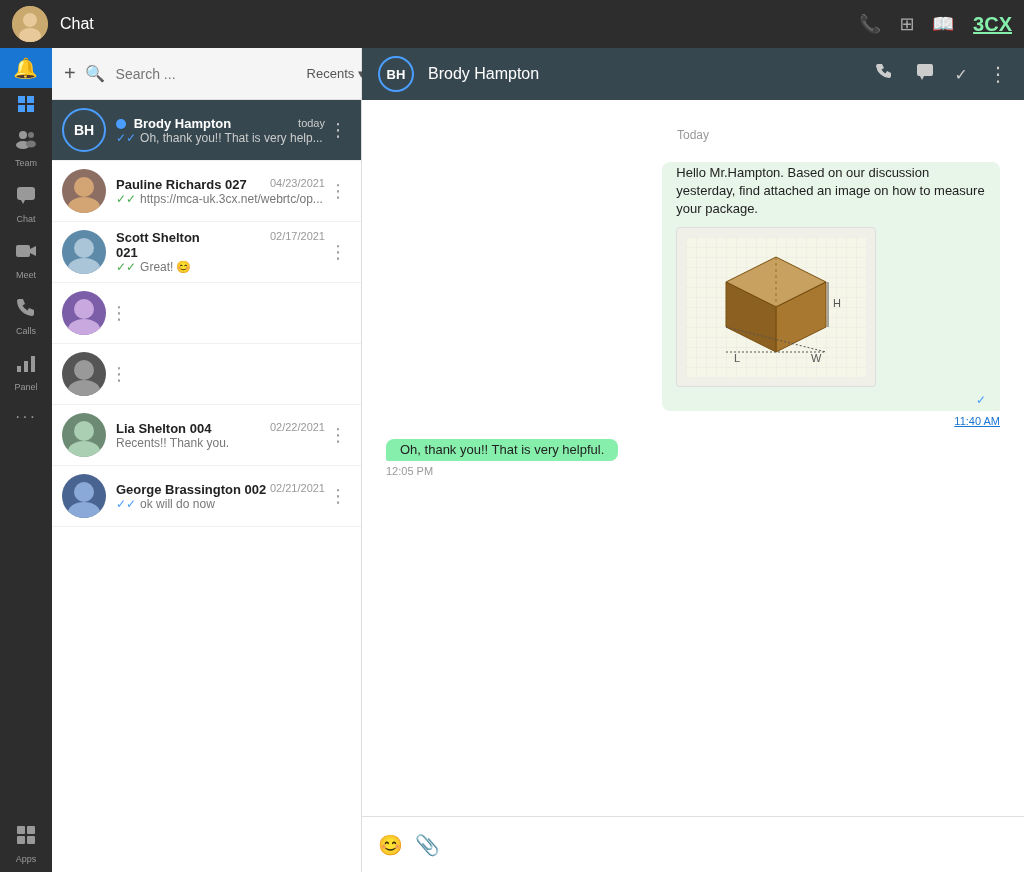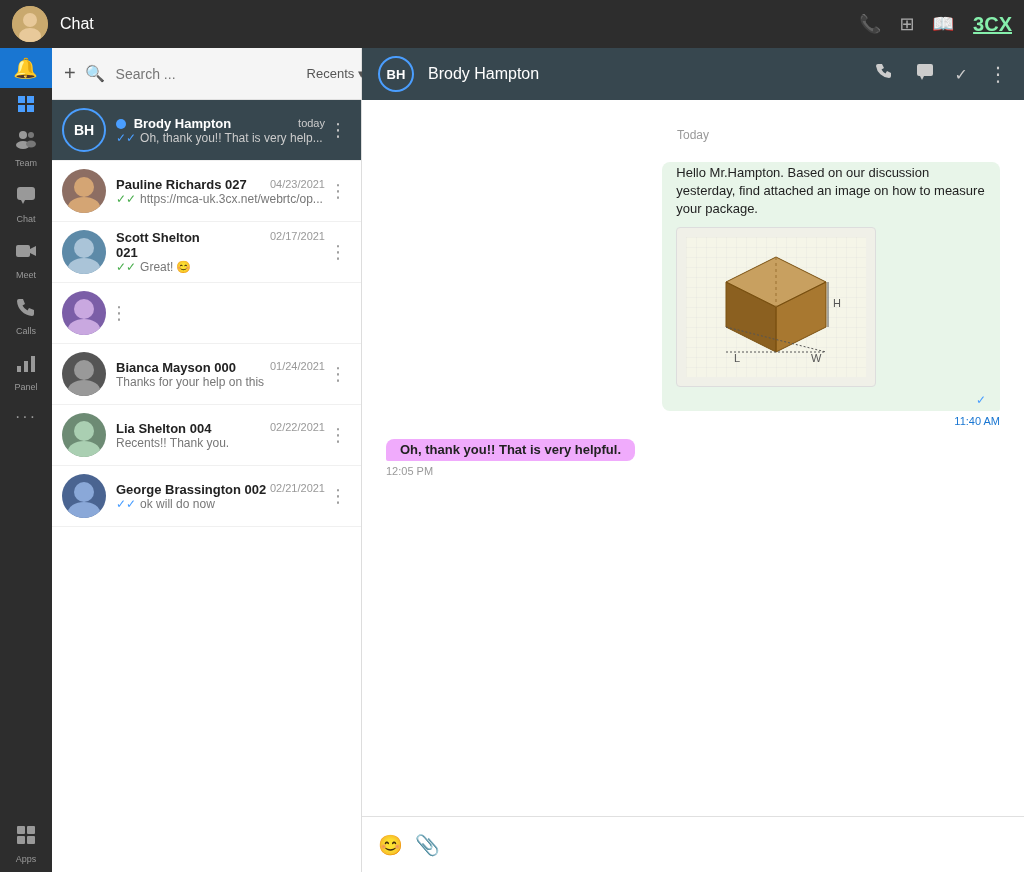--- a/index.html
+++ b/index.html
@@ -164,27 +164,26 @@
       font-size: 13px;
       line-height: 1.4;
       position: relative;
     }
     .message-bubble.sent {
       background: #e8f5e9;
       color: #222;
       border-bottom-right-radius: 2px;
     }
     .message-bubble.received {
-      background: #f0abfc;
+      background: #86efac;
       color: #222;
       border-bottom-left-radius: 2px;
-      font-weight: bold;
     }
     .message-time { font-size: 11px; color: #999; margin-top: 4px; }
-    .message-time.sent { text-align: right; color: #1976d2; }
+    .message-time.sent { text-align: right; color: #1976d2; text-decoration: underline; }
 
     
     .box-image-container {
       width: 200px; height: 160px;
       background: #f0f0e8;
       border: 1px solid #ddd;
       border-radius: 4px;
       display: flex;
       align-items: center;
       justify-content: center;
@@ -351,21 +350,21 @@
     </div>
 
     <div class="contact-item">
       <div class="avatar" style="background:#8d6e63;">
         <svg width="44" height="44" viewBox="0 0 44 44">
             <circle cx="22" cy="18" r="10" fill="#d4a574"></circle>
             <ellipse cx="22" cy="38" rx="16" ry="10" fill="#d4a574"></ellipse>
           </svg>
       </div>
       <div class="contact-info">
-        <div style="display:flex; justify-content:space-between;align-items:center;">
+        <div style="display:flex; justify-content:space-between;">
           <span class="contact-name">Pauline Richards 027</span>
           <span class="contact-date">04/23/2021</span>
         </div>
         <div class="contact-preview">
           <span class="double-tick">✓✓</span>
           <span>https://mca-uk.3cx.net/webrtc/op...</span>
         </div>
       </div>
       <span class="more-btn">⋮</span>
     </div>
@@ -399,29 +398,20 @@
       </div>
       <span class="more-btn">⋮</span>
     </div>
 
     <div class="contact-item">
       <div class="avatar" style="background:#555;">
         <svg width="44" height="44" viewBox="0 0 44 44">
             <circle cx="22" cy="18" r="10" fill="#999"></circle>
             <ellipse cx="22" cy="38" rx="16" ry="10" fill="#999"></ellipse>
           </svg>
-      </div>
-      <div class="contact-info">
-        <div style="display:flex; justify-content:space-between;">
-          <span class="contact-name">Bianca Mayson 000</span>
-          <span class="contact-date">01/24/2021</span>
-        </div>
-        <div class="contact-preview">
-          <span>Thanks for your help on this</span>
-        </div>
       </div>
       <span class="more-btn">⋮</span>
     </div>
 
     <div class="contact-item">
       <div class="avatar" style="background:#6d8b74;">
         <svg width="44" height="44" viewBox="0 0 44 44">
             <circle cx="22" cy="18" r="10" fill="#aacfb2"></circle>
             <ellipse cx="22" cy="38" rx="16" ry="10" fill="#aacfb2"></ellipse>
           </svg>

